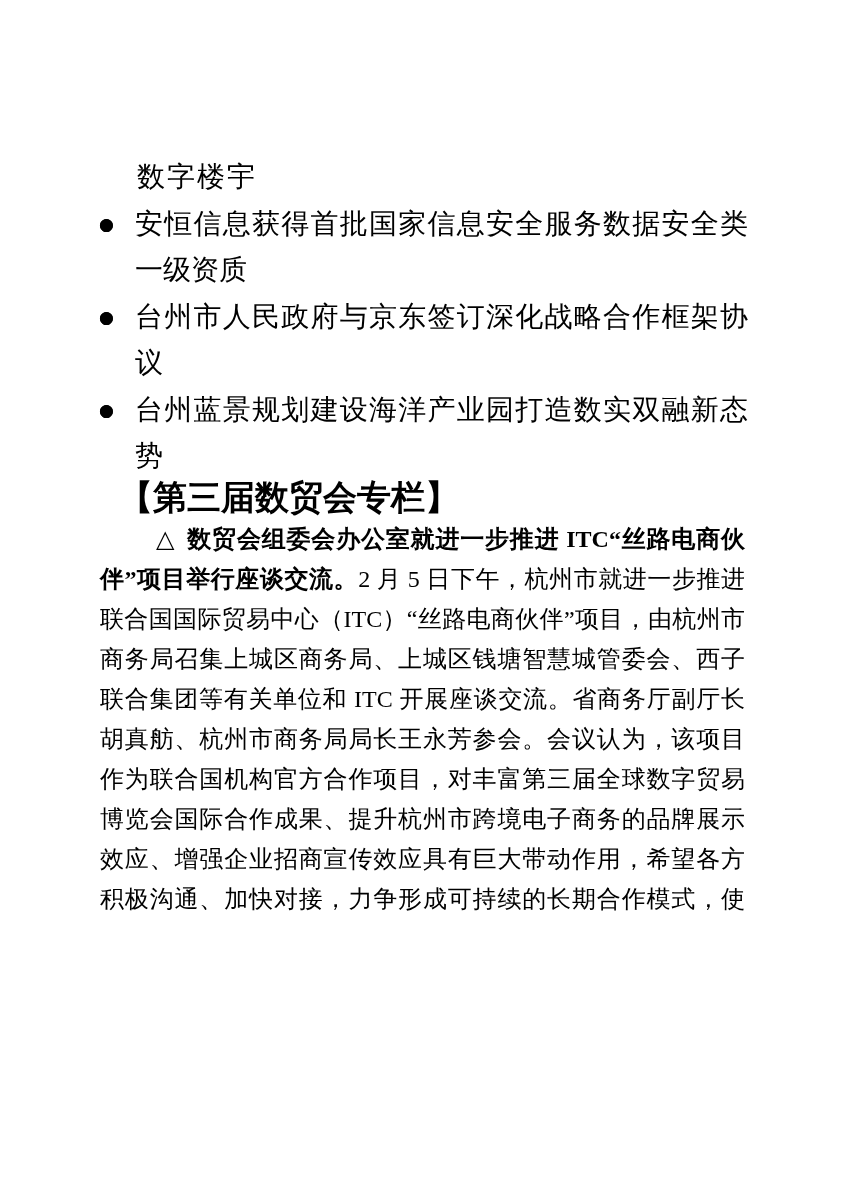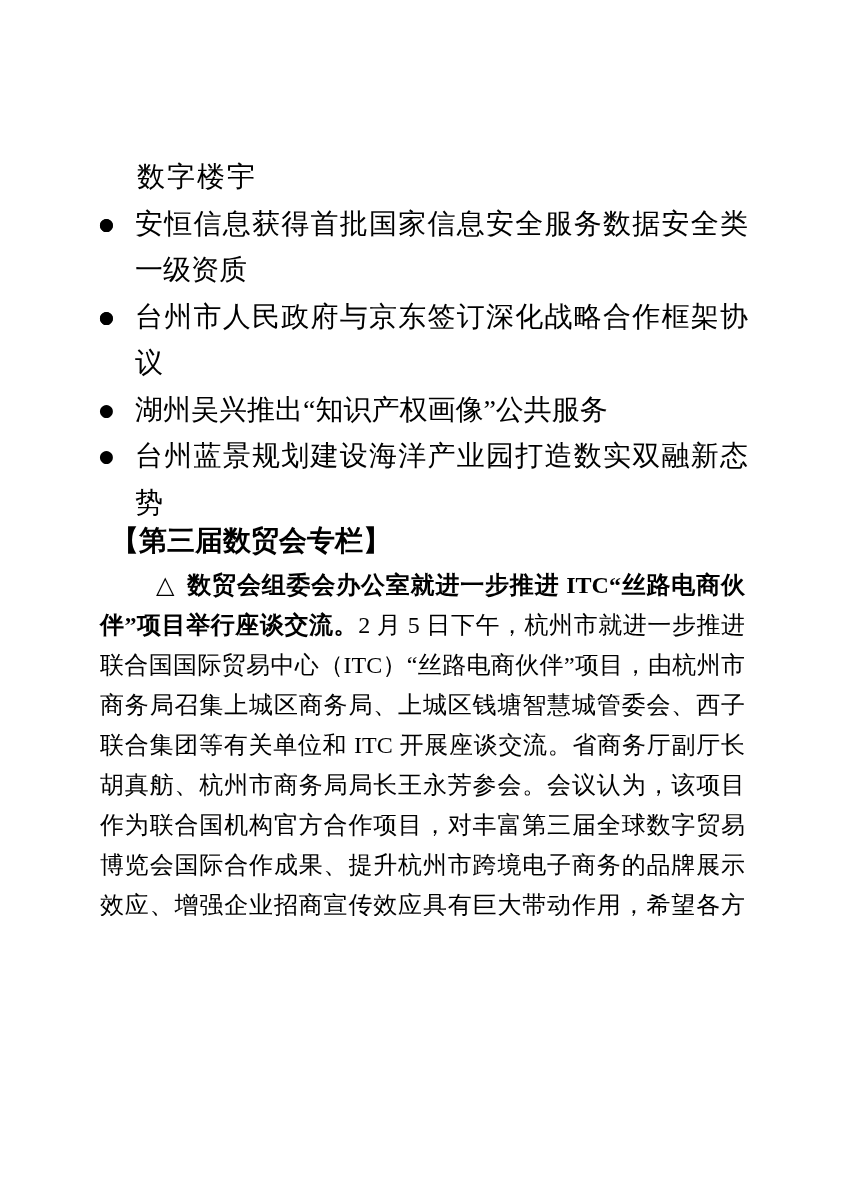--- a/index.html
+++ b/index.html
@@ -40,25 +40,25 @@
   .bullet-marker {
     position: absolute;
     left: 0;
     top: 0;
     font-size: 17px;
     line-height: 46.5px;
     font-family: "DejaVu Sans", sans-serif;
   }
   
   .section-header {
-    margin-left: 12px;
-    font-size: 28px;
+    margin-left: 20px;
+    font-size: 34px;
     line-height: 34px;
     font-weight: bold;
-    font-family: Liberation Mono, monospace;
+    font-family: Liberation Sans, sans-serif;
   }
   
   .para {
     margin-left: 1px;
     width: 645px;
     font-size: 24px;
     line-height: 40px;
     text-align: justify;
     text-indent: 56px;
   }
@@ -106,21 +106,20 @@
       <span class="bullet-marker">●</span>
     </div>
 
     <div class="bullet-item">
       <span class="bullet-marker">●</span>
       <span>台州市人民政府与京东签订深化战略合作框架协议</span>
     </div>
 
     <div class="bullet-item">
       <span class="bullet-marker">●</span>
-      <span>湖州吴兴推出“知识产权画像”公共服务</span>
     </div>
 
     <div class="bullet-item">
       <span class="bullet-marker">●</span>
       <span>台州蓝景规划建设海洋产业园打造数实双融新态势</span>
     </div>
 
     <div class="section-header">【第三届数贸会专栏】</div>
 
     <div class="para first">

